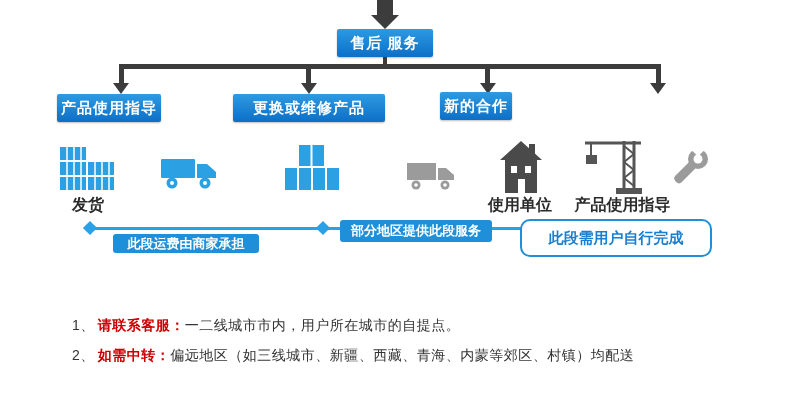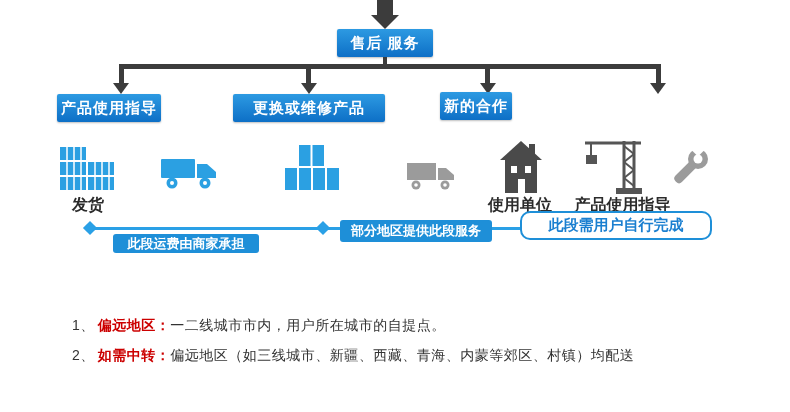--- a/index.html
+++ b/index.html
@@ -175,25 +175,25 @@
   <div class="abs stage-label" style="left:40px;  top:195px; width:96px;">发货</div>
   <div class="abs stage-label" style="left:484px; top:195px; width:72px;text-align:center;">使用单位</div>
   <div class="abs stage-label" style="left:574px; top:195px; width:97px;">产品使用指导</div>
 
   <div class="abs tl-line" style="left:88px; top:227px; width:436px; height:3px;"></div>
   <div class="abs tl-diamond" style="left:85px; top:223px;"></div>
   <div class="abs tl-diamond" style="left:318px; top:223px;"></div>
 
   <div class="abs seg-filled" style="left:113px; top:234px; width:146px; height:19px;">此段运费由商家承担</div>
   <div class="abs seg-filled" style="left:340px; top:220px; width:152px; height:22px;">部分地区提供此段服务</div>
-  <div class="abs seg-outline" style="left:520px; top:211px; width:192px; height:29px;">此段需用户自行完成</div>
+  <div class="abs seg-outline" style="left:520px; top:219px; width:192px; height:38px;">此段需用户自行完成</div>
 
 
   <div class="abs tip-line" style="left:72px; top:317px; width:660px;">
-    <span class="tip-num">1、</span><span class="tip-term">偏远地区：</span><span>一二线城市市内，用户所在城市的自提点。</span>
+    <span class="tip-num">1、</span><span class="tip-term">请联系客服：</span><span>一二线城市市内，用户所在城市的自提点。</span>
   </div>
 
   <div class="abs tip-line" style="left:72px; top:347px; width:680px;">
     <span class="tip-num">2、</span><span class="tip-term">如需中转：</span><span>偏远地区（如三线城市、新疆、西藏、青海、内蒙等郊区、村镇）均配送</span>
   </div>
 
 
 </div>
 
 </body></html>

